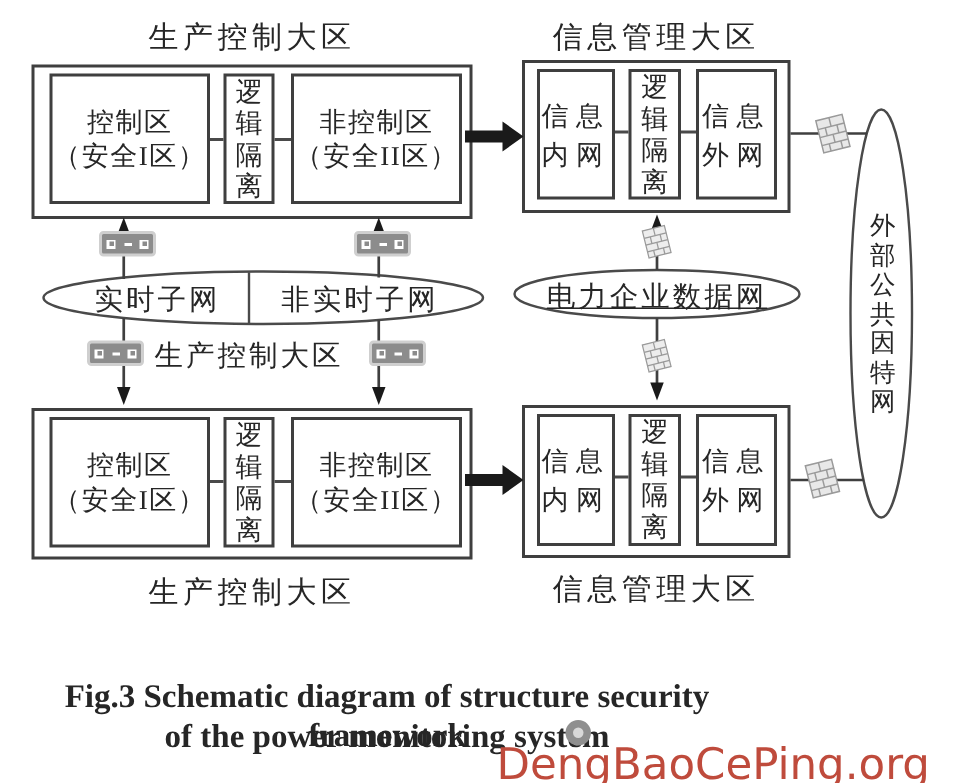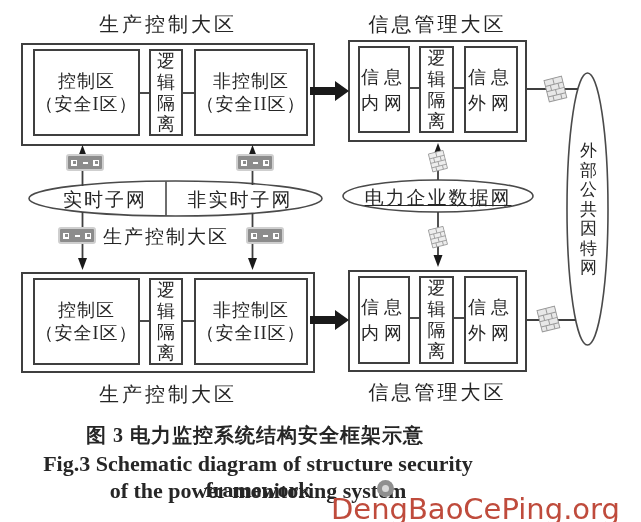--- a/index.html
+++ b/index.html
@@ -243,20 +243,19 @@
           <line x1="10" y1="1" x2="10" y2="7"></line>
           <line x1="6" y1="7" x2="6" y2="12.5"></line>
           <line x1="14" y1="7" x2="14" y2="12.5"></line>
           <line x1="10" y1="12.5" x2="10" y2="18"></line>
           <line x1="6" y1="18" x2="6" y2="23"></line>
           <line x1="14" y1="18" x2="14" y2="23"></line>
         </g>
       </svg>
   </div>
 
-  <div class="caption-zh">图 3  电力监控系统结构安全框架示意</div>
   <div class="caption-en" style="top:451px;">Fig.3 Schematic diagram of structure security framework</div>
   <div class="caption-en" style="top:478px;">of the power monitoring system</div>
 
   <div class="wm-logo"></div>
   <div class="wm-red">DengBaoCePing.org</div>
 
 </div>
 
 </body></html>

